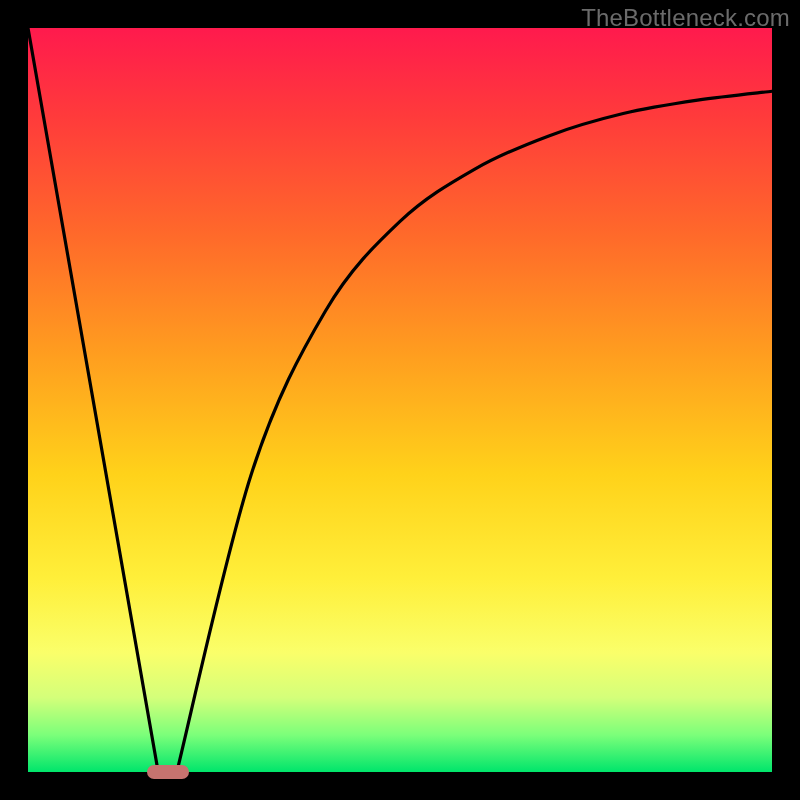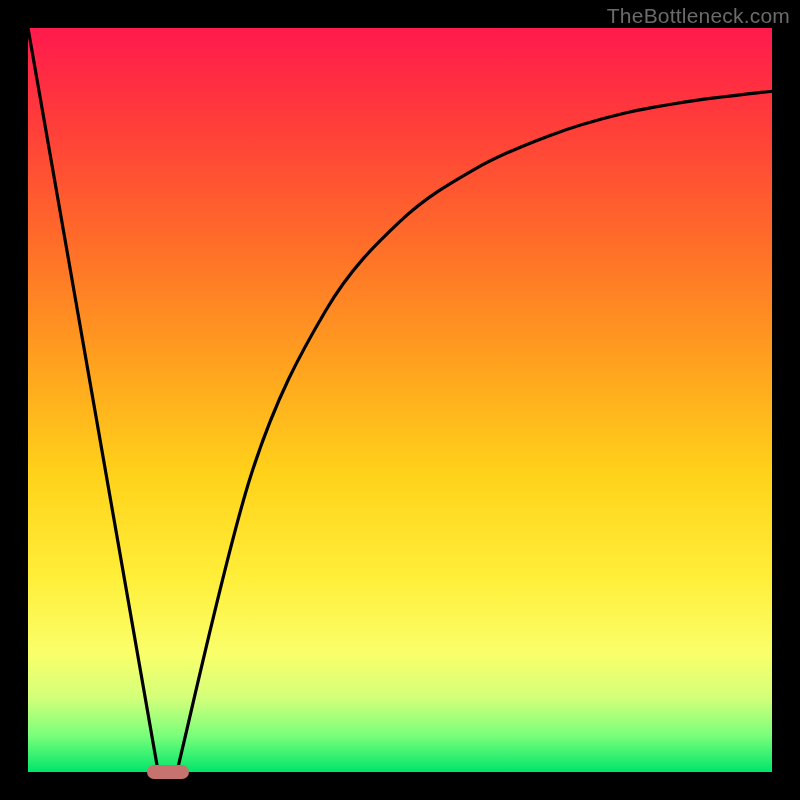--- a/index.html
+++ b/index.html
@@ -36,21 +36,21 @@
       #d4ff7a 90%,
       #7cff7a 95%,
       #00e56b 100%
     );
   }
   .watermark {
     position: absolute;
     top: 4px;
     right: 10px;
     color: #6b6b6b;
-    font-size: 21px;
+    font-size: 24px;
     font-weight: 500;
     letter-spacing: 0.2px;
     user-select: none;
   }
   svg.curve {
     position: absolute;
     left: 0;
     top: 0;
     width: 744px;
     height: 744px;

